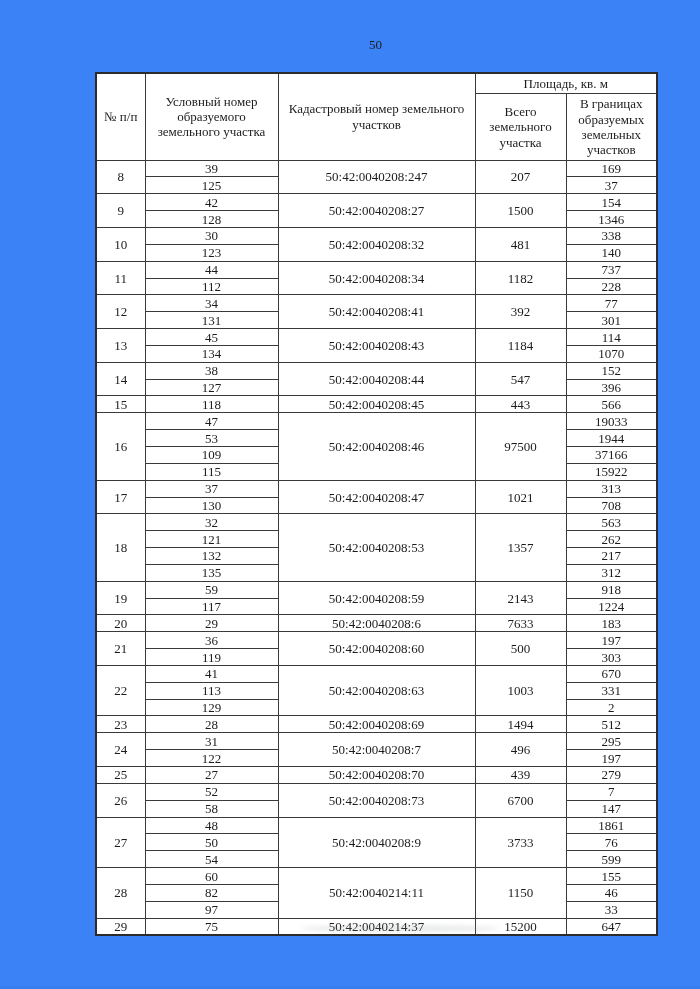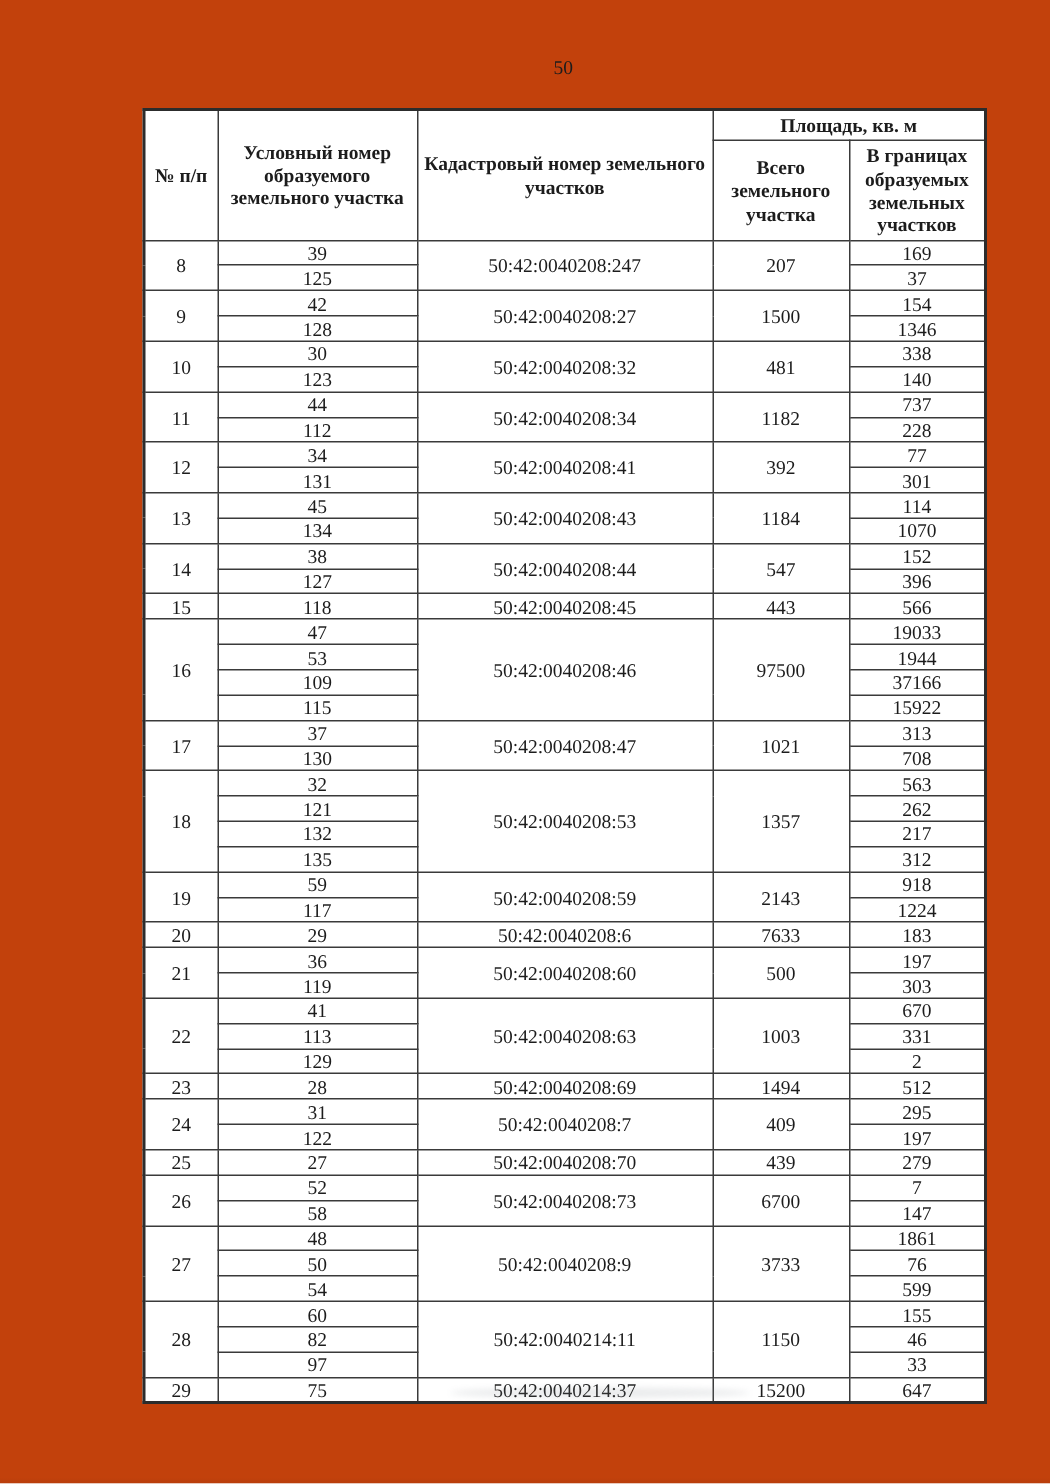--- a/index.html
+++ b/index.html
@@ -4,21 +4,21 @@
 <style>
   html, body { margin: 0; padding: 0; }
   body {
     width: 700px; height: 989px;
     background: #f2f2f2;
     font-family: "Liberation Serif", "DejaVu Serif", serif;
   }
   .page {
     position: relative;
     width: 700px; height: 989px;
-    background: #c2410c;
+    background: #3b82f6;
     overflow: hidden;
   }
   .page-number {
     position: absolute;
     top: 37px; left: 95px; width: 561px;
     text-align: center;
     font-size: 13px;
     color: #1c1c1c;
   }
   table.land-table {
@@ -34,21 +34,21 @@
     border: 1px solid #3a3a3a;
     text-align: center;
     vertical-align: middle;
     font-family: "Liberation Serif", "DejaVu Serif", serif;
     font-size: 13px;
     color: #1c1c1c;
     padding: 0 2px;
     overflow: hidden;
   }
   .land-table thead th {
-    font-weight: bold;
+    font-weight: normal;
     line-height: 1.18;
     padding: 2px 0;
   }
   .land-table thead tr.area-group-row { height: 20px; }
   .land-table thead tr.sub-header-row { height: 61px; }
   .land-table tbody tr { height: 16.85px; }
   .land-table tbody td { line-height: 1; }
   .scan-smudge {
     position: absolute;
     left: 300px; top: 925px;
@@ -276,21 +276,21 @@
           <td>23</td>
           <td>28</td>
           <td>50:42:0040208:69</td>
           <td>1494</td>
           <td>512</td>
         </tr>
         <tr>
           <td rowspan="2">24</td>
           <td>31</td>
           <td rowspan="2">50:42:0040208:7</td>
-          <td rowspan="2">409</td>
+          <td rowspan="2">496</td>
           <td>295</td>
         </tr>
         <tr>
           <td>122</td>
           <td>197</td>
         </tr>
         <tr>
           <td>25</td>
           <td>27</td>
           <td>50:42:0040208:70</td>

